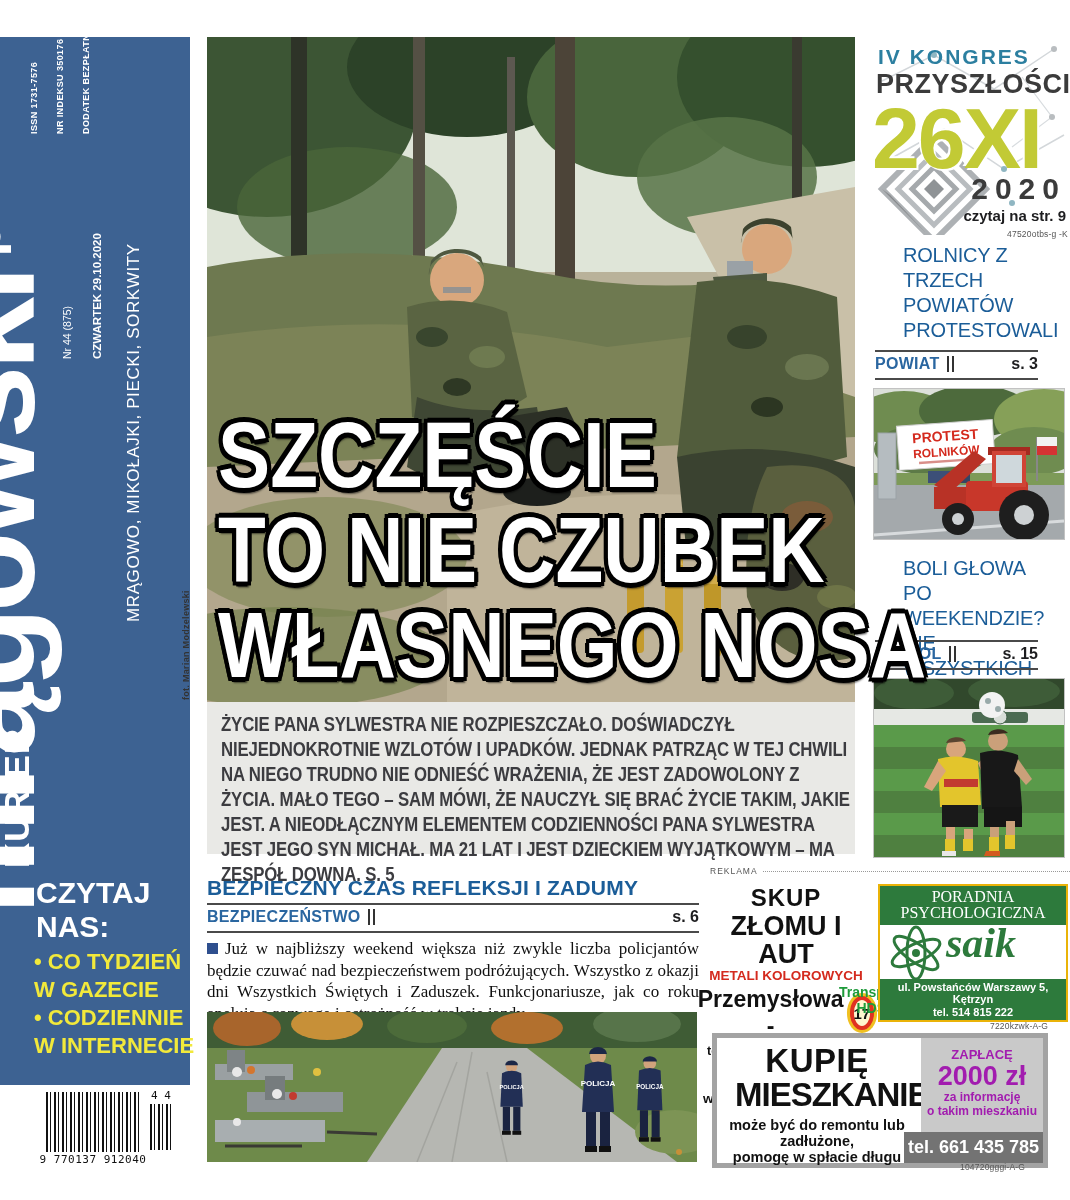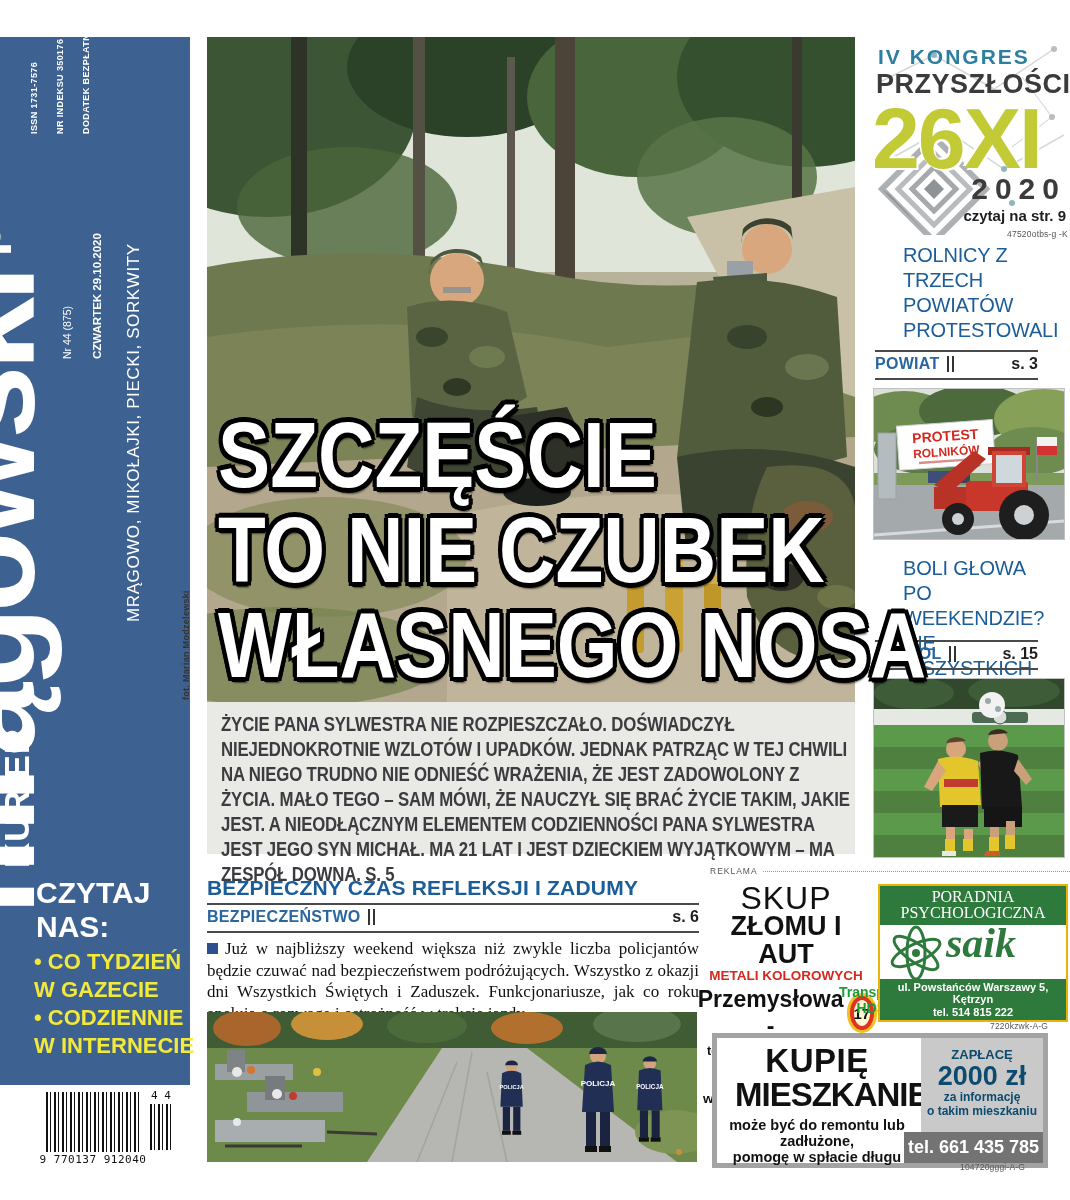--- a/index.html
+++ b/index.html
@@ -54,21 +54,21 @@
      letter-spacing:-2px;text-shadow:2px 2px 0 #fff,-2px -2px 0 #fff;}
   #kongres .year{position:absolute;right:4px;top:135px;color:#3b3b3b;font-weight:600;font-size:30px;letter-spacing:7px;}
   #kongres .cta{position:absolute;right:4px;top:170px;color:#1d1d1f;font-weight:800;font-size:15px;}
   .adcode{color:#555;font-size:8.5px;letter-spacing:.2px;}
   
   #reklama-row{position:absolute;left:710px;top:866px;width:360px;display:flex;align-items:center;}
   #reklama-row .lbl{font-size:8.5px;color:#555;letter-spacing:1px;}
   #reklama-row .dots{flex:1;border-top:1px dotted #999;margin-left:5px;}
   
   #scrap{position:absolute;left:703px;top:884px;width:166px;text-align:center;color:#111;}
-  #scrap .l1{font-weight:400;font-size:32px;line-height:28px;letter-spacing:1px;}
+  #scrap .l1{font-weight:700;font-size:24px;line-height:28px;letter-spacing:1px;}
   #scrap .l2{font-weight:900;font-size:27px;line-height:28px;letter-spacing:0;}
   #scrap .l3{color:#d42a1e;font-weight:800;font-size:13.5px;line-height:15px;}
   #scrap .street{display:flex;align-items:center;justify-content:center;font-weight:800;font-size:23px;margin-top:3px;}
   .sign17{display:inline-flex;align-items:center;justify-content:center;width:26px;height:26px;margin-left:6px;
      border-radius:50%;background:#fff6cf;border:4px solid #e03222;box-shadow:0 0 0 3px #f0c020;
      font-weight:800;font-size:15px;color:#111;}
   #scrap .phones{text-align:left;font-weight:800;font-size:12.5px;line-height:15px;margin-top:4px;margin-left:4px;}
   #scrap .transport{position:absolute;left:96px;top:100px;color:#1e9b3a;font-weight:800;font-size:14px;line-height:16px;padding-left:40px;}
   #scrap .web{font-weight:800;font-size:13.5px;margin-top:2px;}
   
@@ -79,21 +79,21 @@
   #psych .saik{position:absolute;left:66px;top:-6px;color:#2d7a3c;font-style:italic;font-weight:700;font-size:42px;}
   #psych .slogan{text-align:right;padding-right:8px;font-style:italic;font-weight:700;font-size:15px;line-height:16px;color:#1a1a1a;}
   #psych .ftr{position:absolute;left:0;bottom:0;width:100%;background:#2d7a3c;color:#fff;text-align:center;
      font-family:"Liberation Sans",sans-serif;font-weight:700;font-size:11px;line-height:12.5px;padding:2px 0;}
   
   #apart{position:absolute;left:712px;top:1033px;width:326px;height:125px;border:5px solid #a3a3a3;background:#fff;}
   #apart .left{position:absolute;left:0;top:6px;width:200px;text-align:center;color:#111;}
   #apart .k1{font-weight:900;font-size:33px;line-height:34px;letter-spacing:.5px;}
   #apart .k2{font-weight:900;font-size:33px;line-height:34px;letter-spacing:-1px;padding-left:18px;}
   #apart .sub{font-weight:800;font-size:14.5px;line-height:16px;margin-top:5px;}
-  #apart .gray{position:absolute;right:0;top:0;width:122px;height:108px;background:#c9c9c9;text-align:center;color:#0c4a6e;}
+  #apart .gray{position:absolute;right:0;top:0;width:122px;height:108px;background:#c9c9c9;text-align:center;color:#a21caf;}
   #apart .pay-lbl{font-weight:800;font-size:13px;margin-top:9px;}
   #apart .pay-amt{font-weight:900;font-size:27px;line-height:28px;}
   #apart .pay-info{font-weight:800;font-size:12px;line-height:14px;}
   #apart .band{position:absolute;right:0;bottom:0;width:139px;height:31px;background:#737373;color:#fff;
      display:flex;align-items:center;justify-content:center;font-weight:800;font-size:18px;}
 </style>
 </head>
 <body>
 
 <div id="page">

